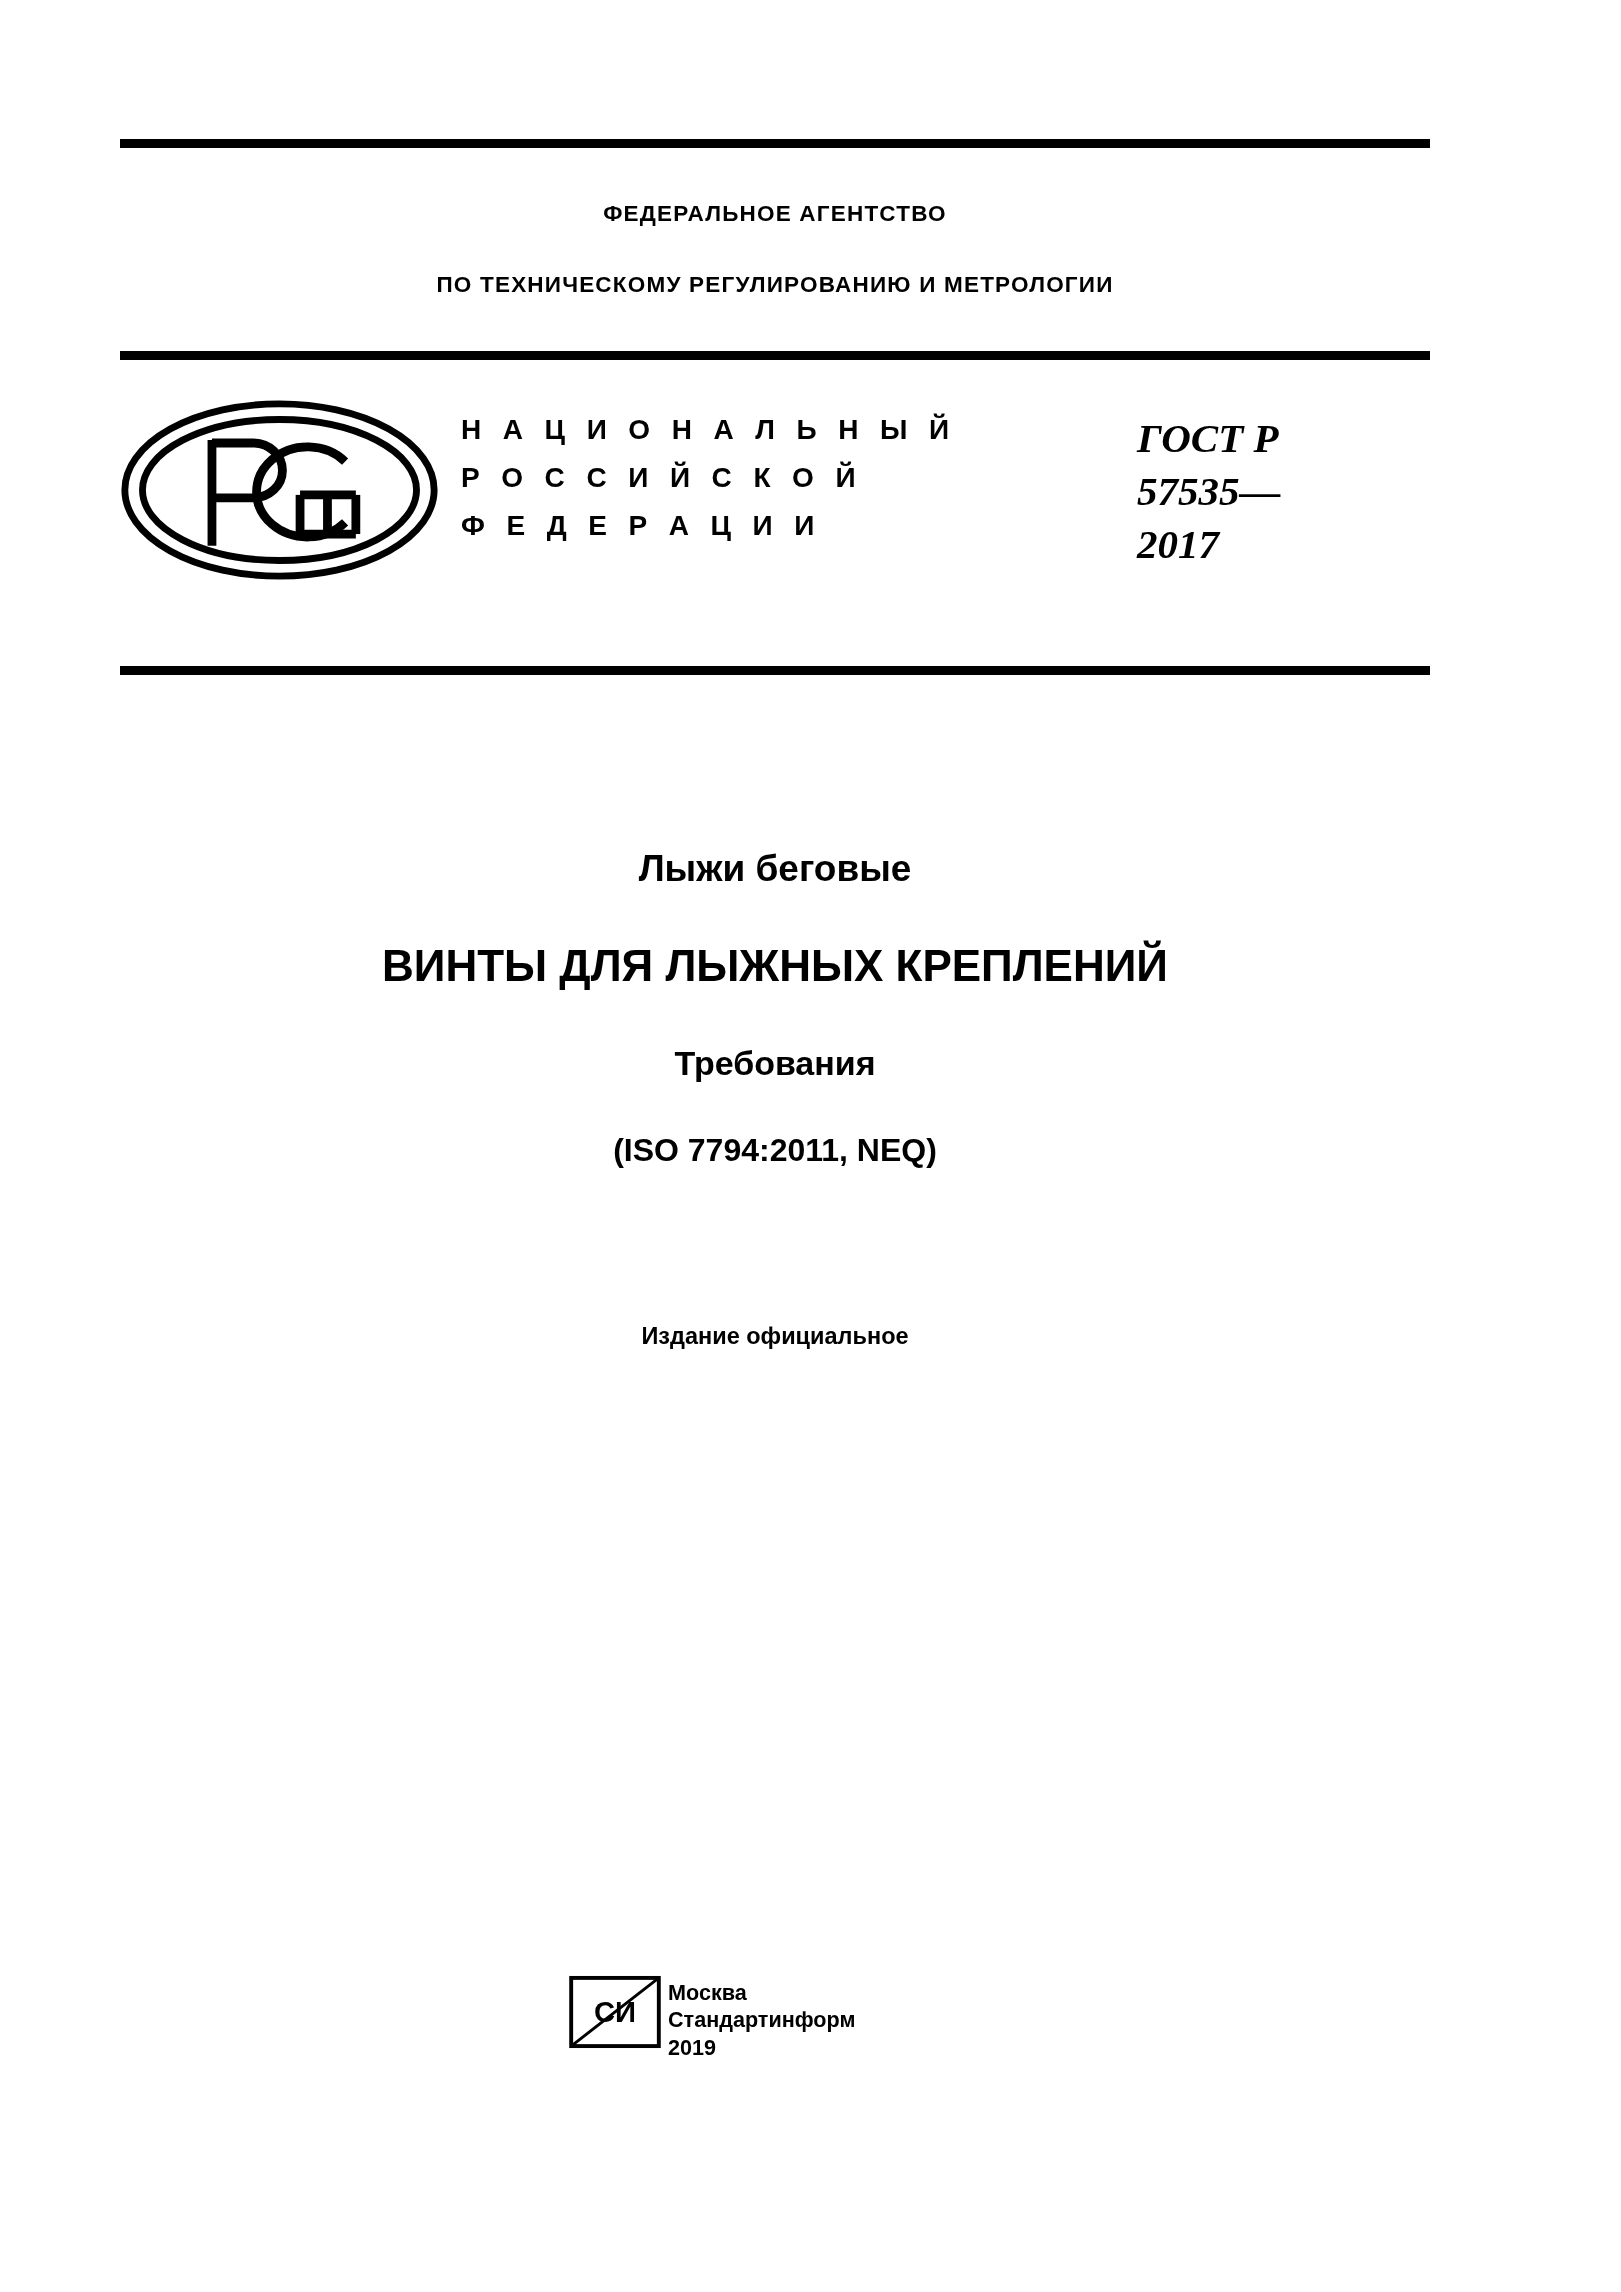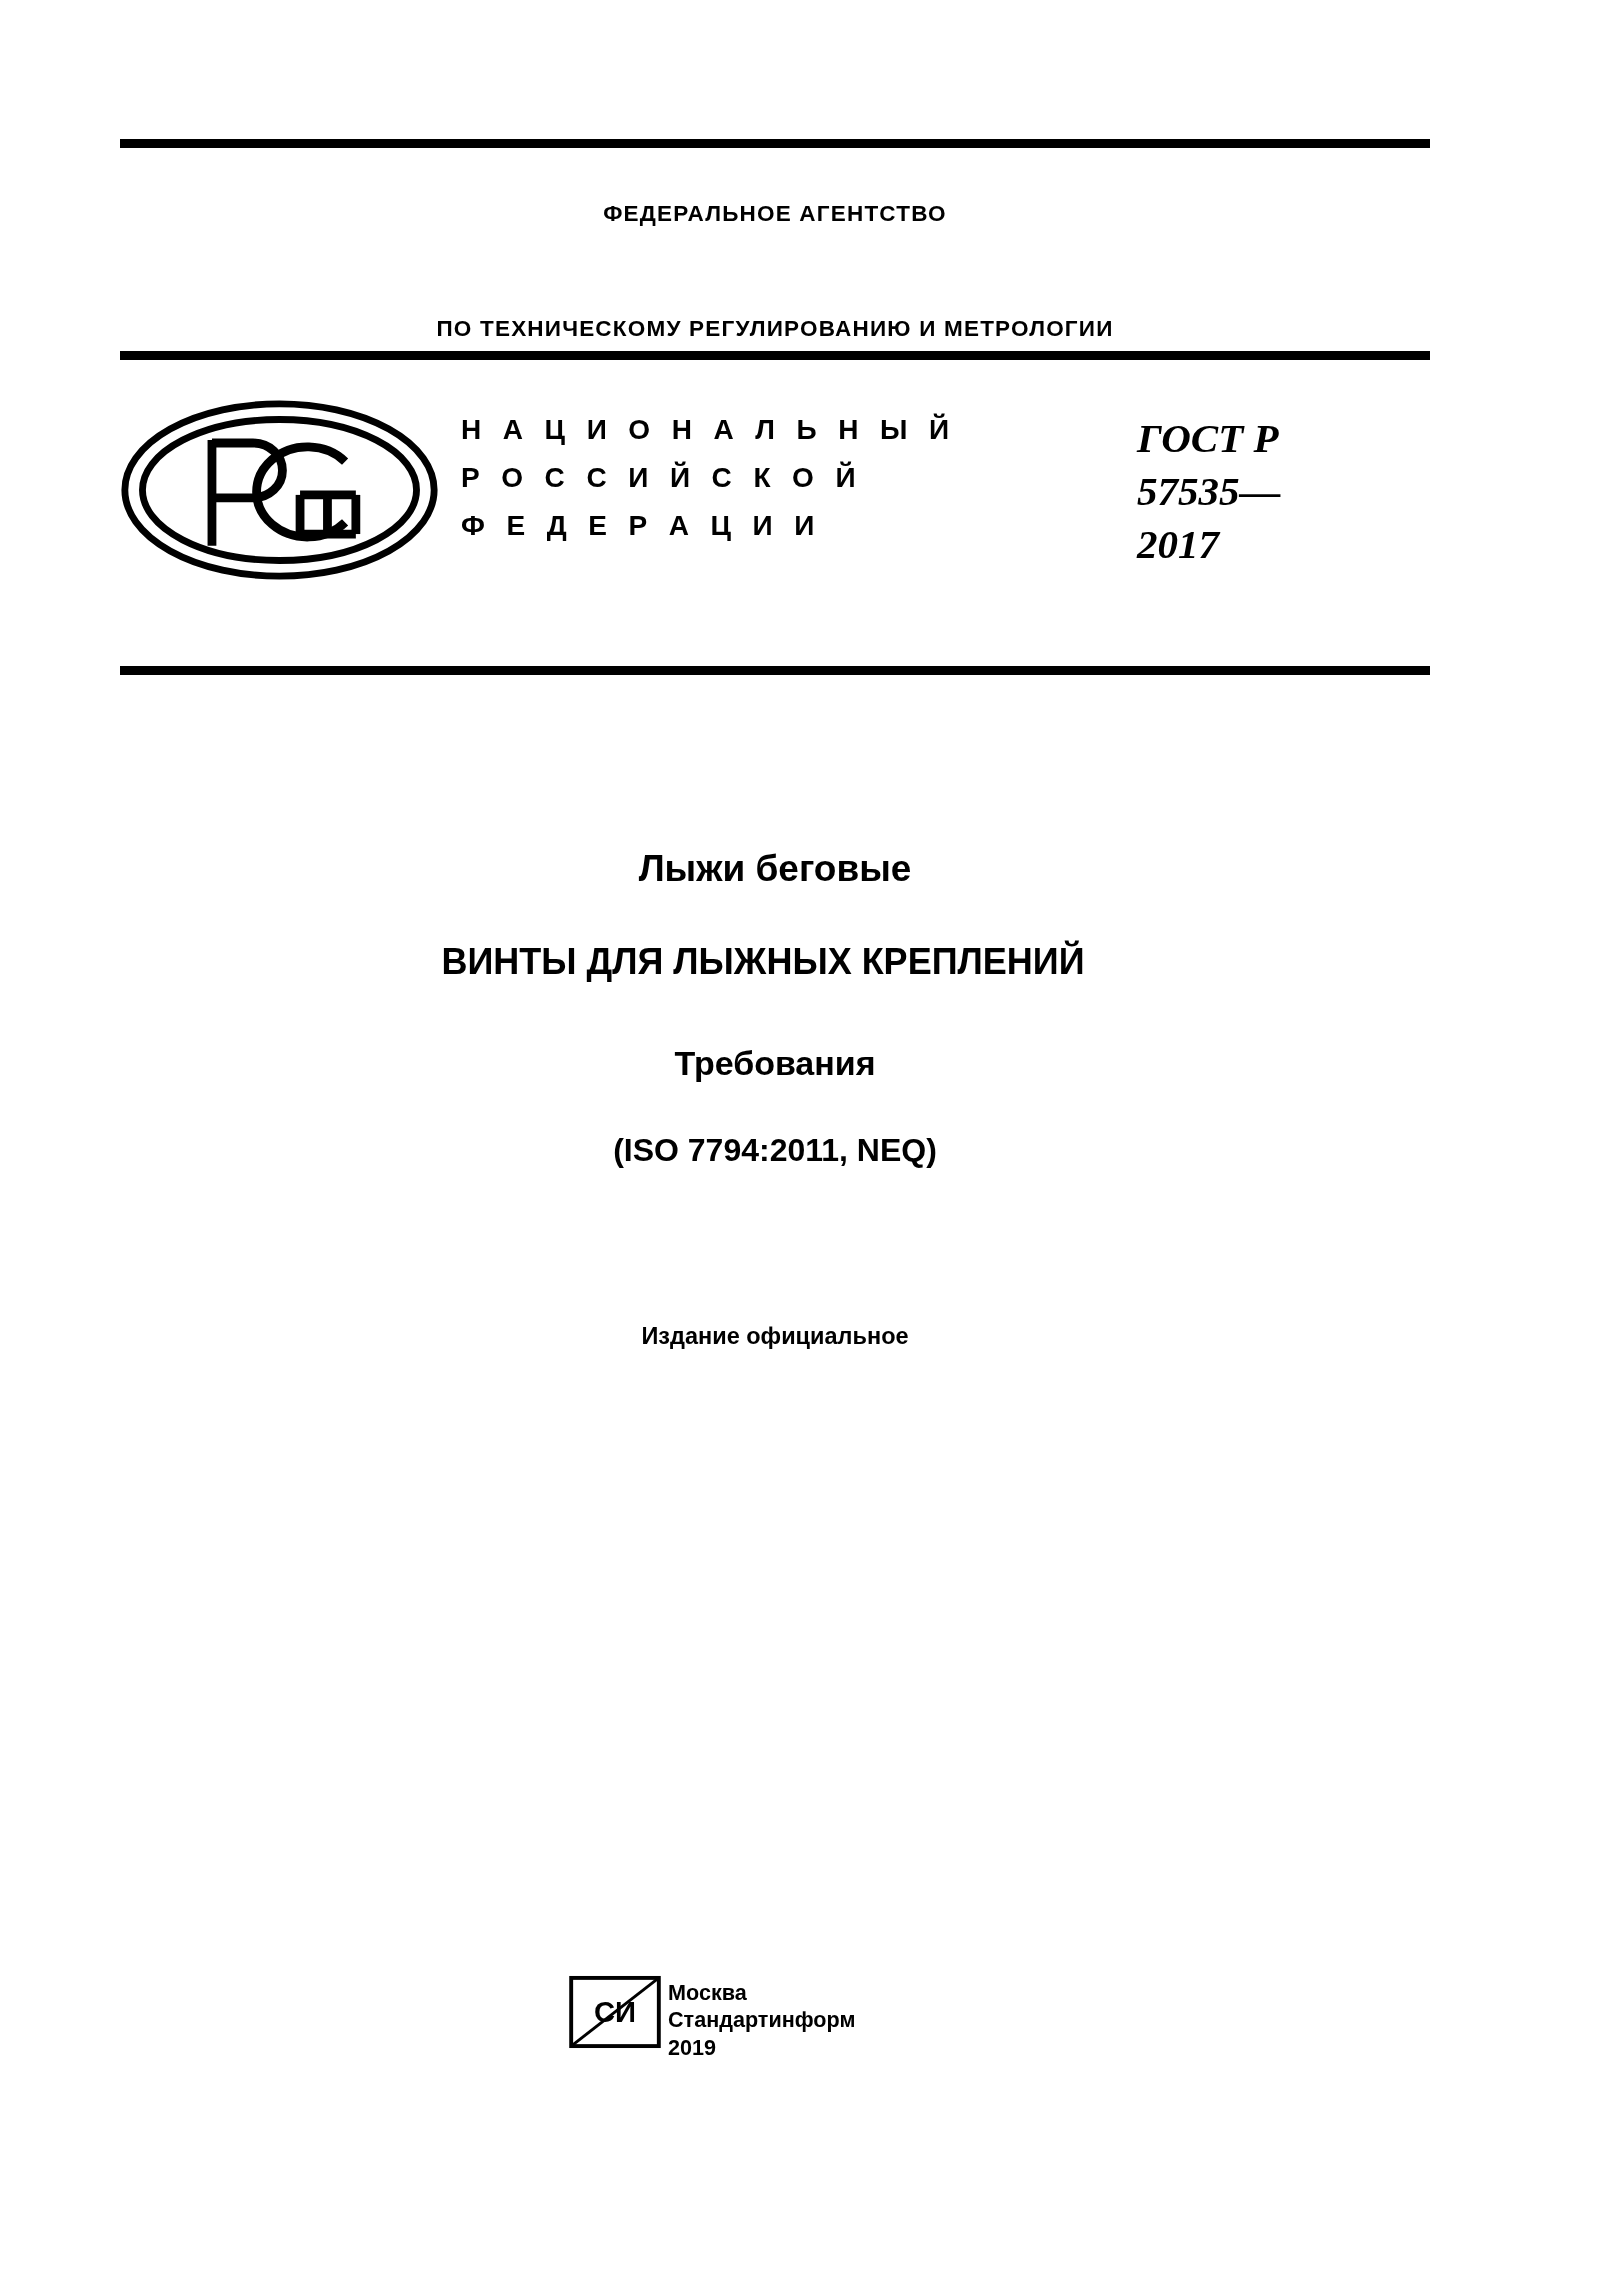--- a/index.html
+++ b/index.html
@@ -61,21 +61,20 @@
   }
   .agency2 {
     position: absolute;
     left: 120px;
     top: 272px;
     width: 1310px;
     text-align: center;
     font-size: 22.5px;
     font-weight: bold;
     letter-spacing: 1.2px;
-    margin-top: 44px;
   }
 
   
   .emblem {
     position: absolute;
     left: 118px;
     top: 397px;
     width: 323px;
     height: 186px;
   }
@@ -112,25 +111,25 @@
     position: absolute;
     left: 120px;
     top: 848px;
     width: 1310px;
     text-align: center;
     font-size: 37px;
     font-weight: bold;
   }
   .title-2 {
     position: absolute;
-    left: 108px;
+    left: 120px;
     top: 941px;
     width: 1310px;
     text-align: center;
-    font-size: 36px;
+    font-size: 44px;
     font-weight: bold;
   }
   .title-3 {
     position: absolute;
     left: 120px;
     top: 1044px;
     width: 1310px;
     text-align: center;
     font-size: 34px;
     font-weight: bold;

